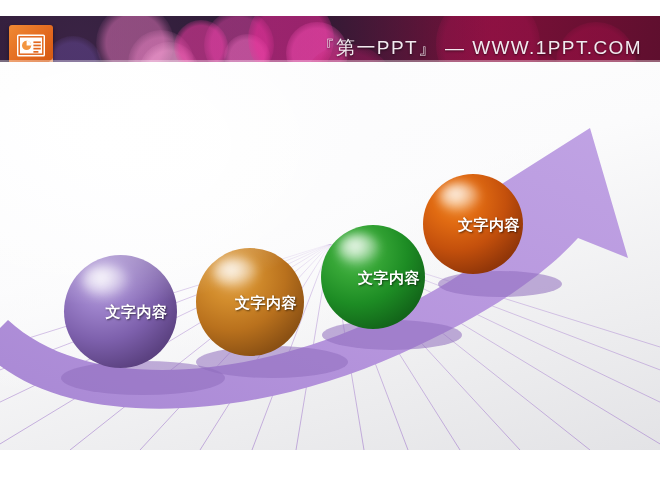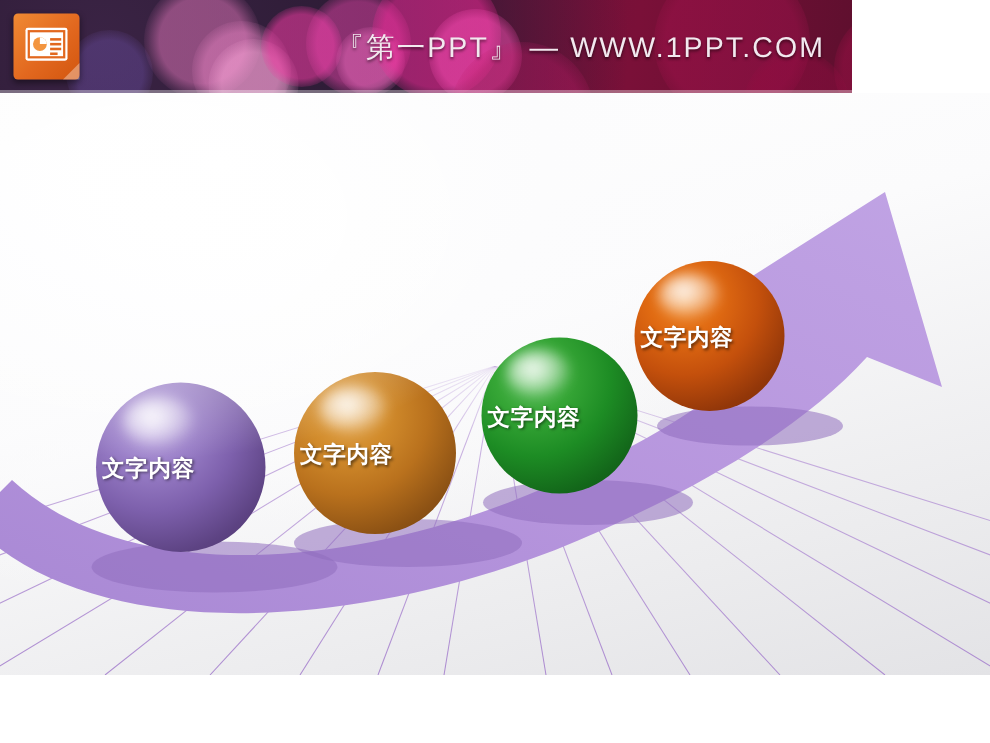--- a/index.html
+++ b/index.html
@@ -5,21 +5,21 @@
   html,body{margin:0;padding:0;}
   body{
     width:660px;height:495px;overflow:hidden;
     font-family:"Liberation Sans","DejaVu Sans",sans-serif;
     background:#ffffff;
   }
   .slide{position:relative;width:660px;height:495px;overflow:hidden;background:#fff;}
 
   
   .header{
-    position:absolute;left:0;top:0;width:568px;height:62px;overflow:hidden;
+    position:absolute;left:0;top:16px;width:660px;height:62px;overflow:hidden;
     background:
       radial-gradient(circle at 12% 40%, #3a2344 0%, #2c1b34 38%, rgba(44,27,52,0) 70%),
       linear-gradient(100deg,#2e1c38 0%,#4a1538 28%,#6d123c 52%,#7a1038 74%,#5e0f2e 100%);
     text-decoration: underline;
   }
   .bokeh{position:absolute;border-radius:50%;}
   .hdr-title{
     position:absolute;right:18px;top:19px;
     color:#f2e9ef;font-size:19px;letter-spacing:1.4px;white-space:nowrap;
     text-shadow:0 1px 2px rgba(0,0,0,.55);
@@ -53,21 +53,21 @@
   .grid-svg,.arrow-svg,.ball-layer{position:absolute;left:0;top:0;width:660px;height:388px;}
 
   
   .ball{position:absolute;border-radius:50%;}
   .ball .shine{
     position:absolute;left:16%;top:8%;width:42%;height:30%;
     border-radius:50%;filter:blur(4px);
     background:radial-gradient(ellipse at 40% 40%, rgba(255,255,255,.95) 0%, rgba(255,255,255,.45) 45%, rgba(255,255,255,0) 78%);
   }
   .ball .lbl{
-    position:absolute;left:4px;width:100%;text-align:left;
+    position:absolute;left:16px;width:100%;text-align:center;
     color:#fff;font-weight:bold;font-size:15px;letter-spacing:.5px;
     text-shadow:1px 1px 2px rgba(0,0,0,.55);
     font-family:"DejaVu Sans","Liberation Sans",sans-serif;
   }
   .b-purple{background:radial-gradient(circle at 33% 26%, #b9a3de 0%, #9a7fc8 24%, #7d60ac 50%, #5d4383 76%, #4a3269 100%);}
   .b-brown {background:radial-gradient(circle at 33% 26%, #e3a64f 0%, #d28c2c 24%, #b9711d 50%, #8d5214 76%, #6e3e0d 100%);}
   .b-green {background:radial-gradient(circle at 33% 26%, #5fc05f 0%, #36a636 24%, #1d8c24 50%, #13671a 76%, #0d5014 100%);}
   .b-orange{background:radial-gradient(circle at 33% 26%, #f08a2a 0%, #e06a12 24%, #c4500c 50%, #933709 76%, #752a06 100%);}
 
   

